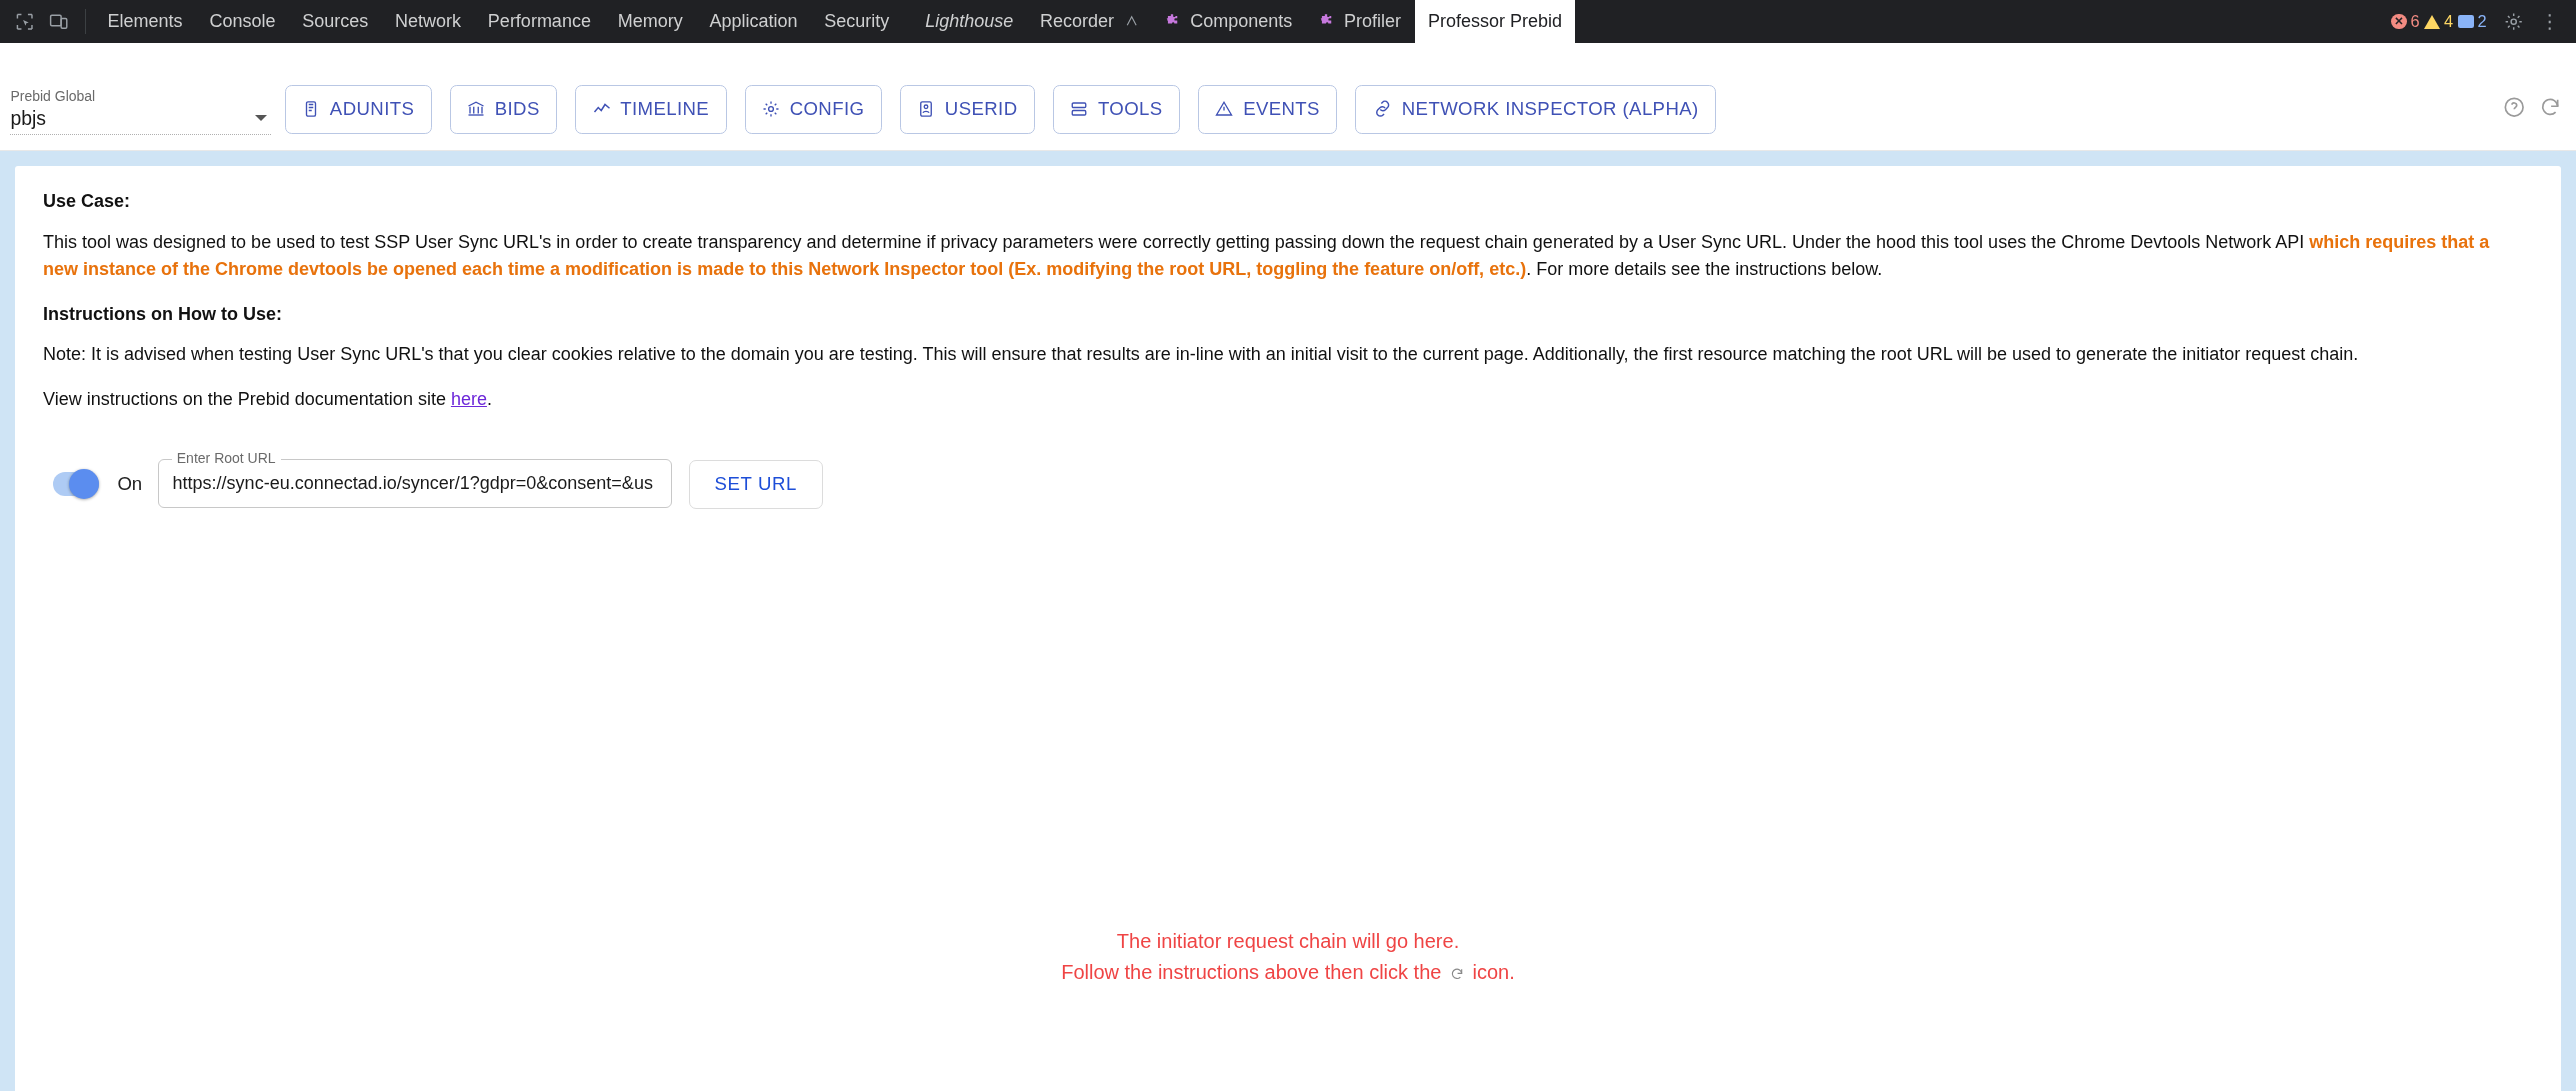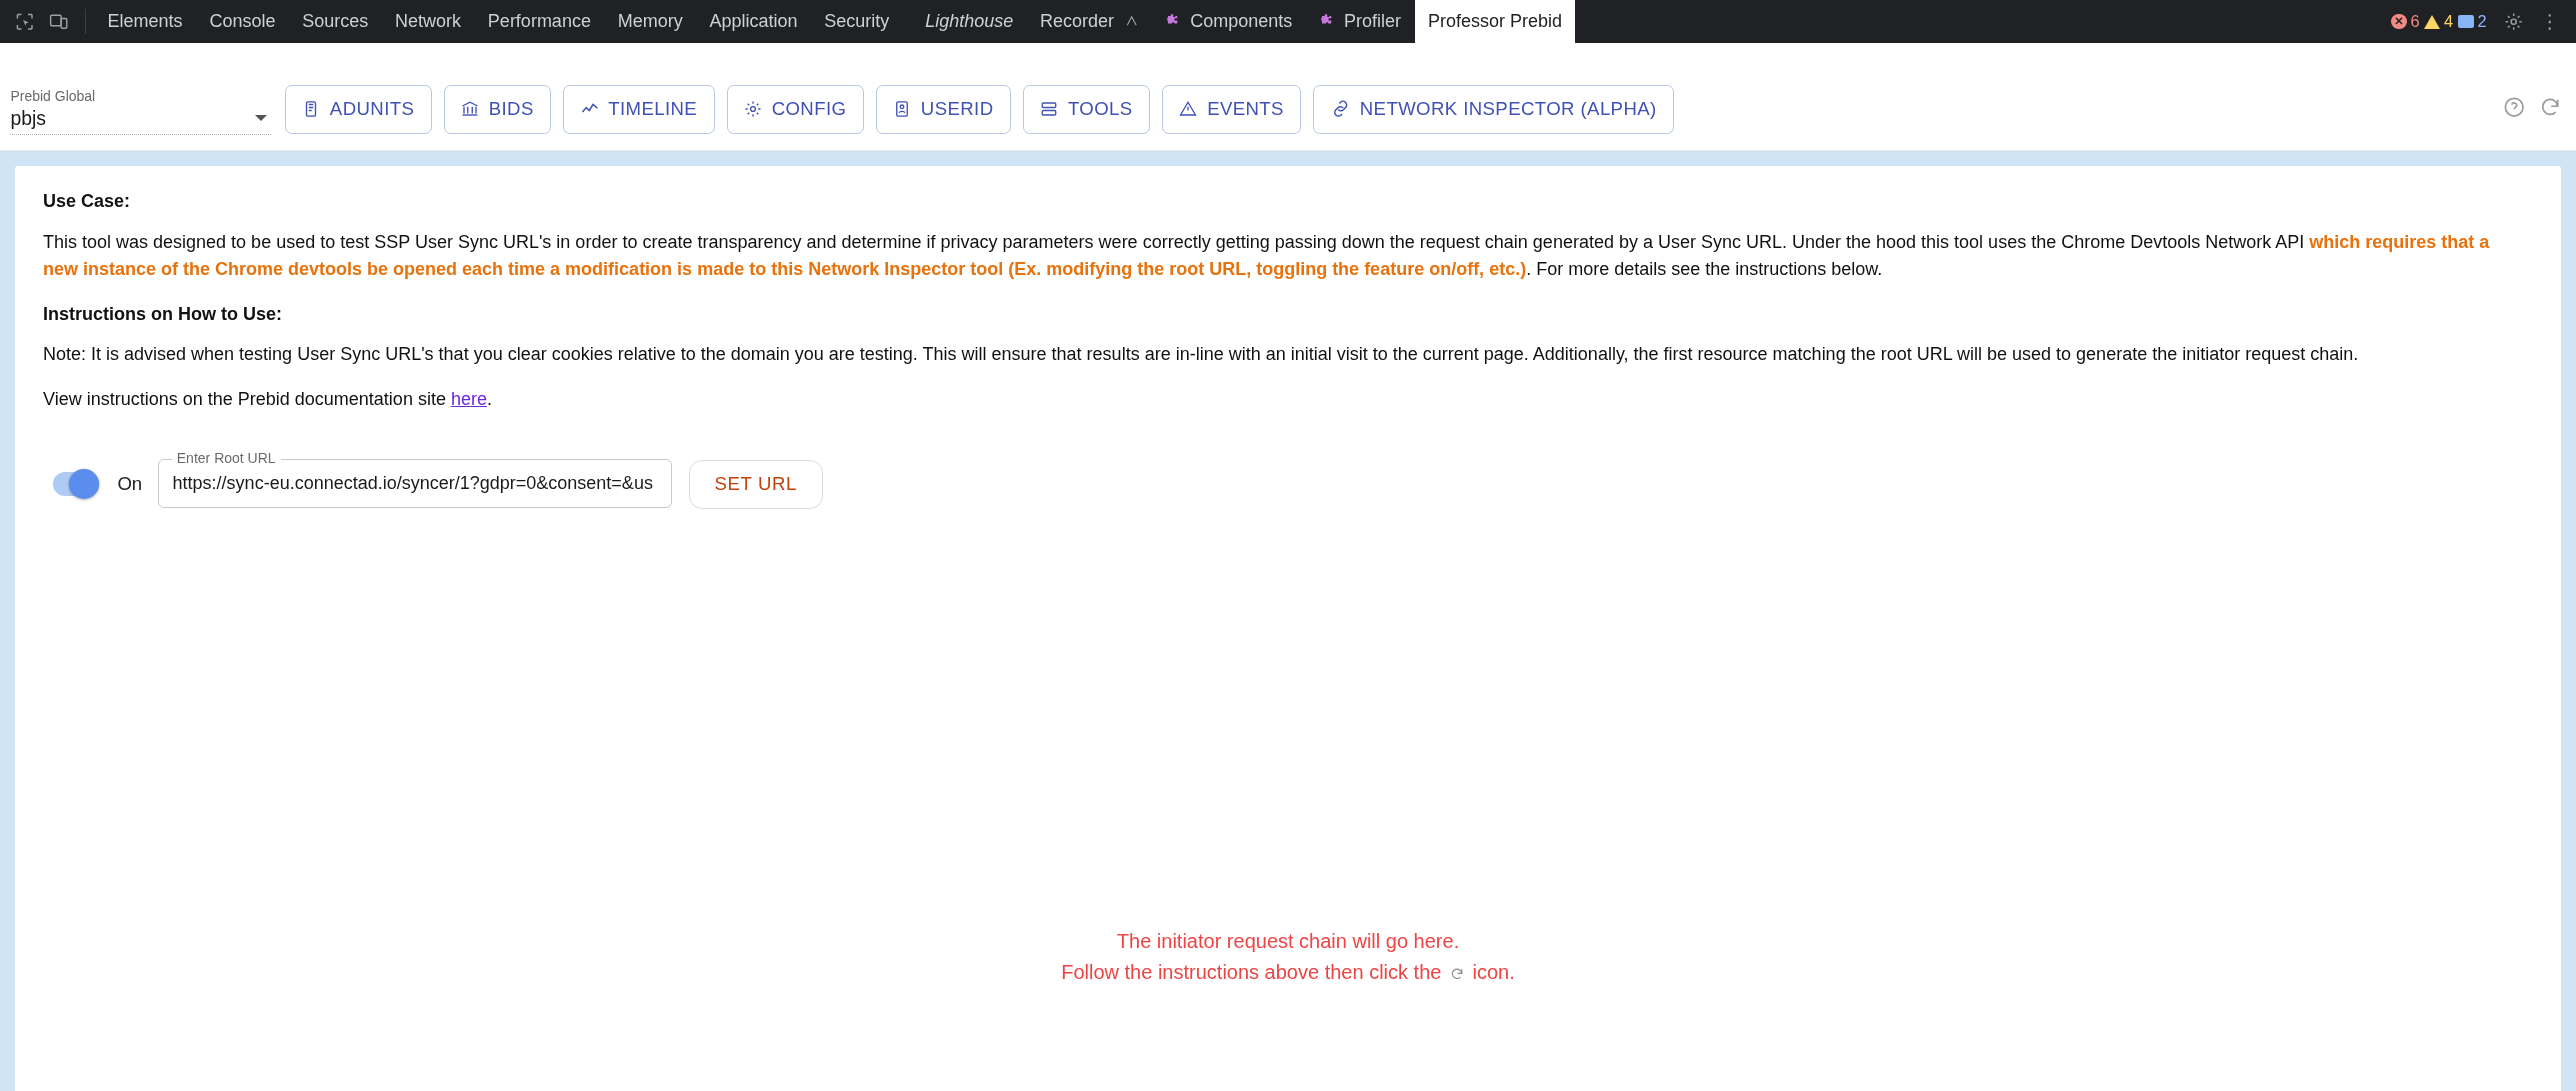--- a/index.html
+++ b/index.html
@@ -111,21 +111,21 @@
     font-size: 19.4px;
     color: #1a1a1a;
   }
   .caret-down {
     width: 0; height: 0;
     border-left: 6.7px solid transparent;
     border-right: 6.7px solid transparent;
     border-top: 6.7px solid #555;
     margin-right: 4.5px;
   }
-  .tab-buttons { display: flex; align-items: center; gap: 12px; }
+  .tab-buttons { display: flex; align-items: center; gap: 18px; }
   .pb-btn {
     height: 49px;
     border: 0.7px solid #b9c7e4;
     border-radius: 6.7px;
     background: #ffffff;
     color: #3f51b5;
     display: flex; align-items: center;
     gap: 9.7px;
     padding: 0 16.4px;
     font-size: 18.6px;
@@ -223,23 +223,23 @@
     color: #1a1a1a;
     font-family: "Liberation Sans", sans-serif;
     background: #fff;
     outline: none;
   }
   .set-url-btn {
     margin-left: 16.4px;
     height: 49px;
     padding: 0 25px;
     border: 0.7px solid #dcdcdc;
-    border-radius: 13px;
+    border-radius: 7px;
     background: #fff;
-    color: #c2410c;
+    color: #1d4ed8;
     font-size: 18.6px;
     letter-spacing: 0.6px;
     cursor: default;
   }
 
   
   .placeholder-block {
     position: absolute;
     top: 760px;
     left: 0; right: 0;

